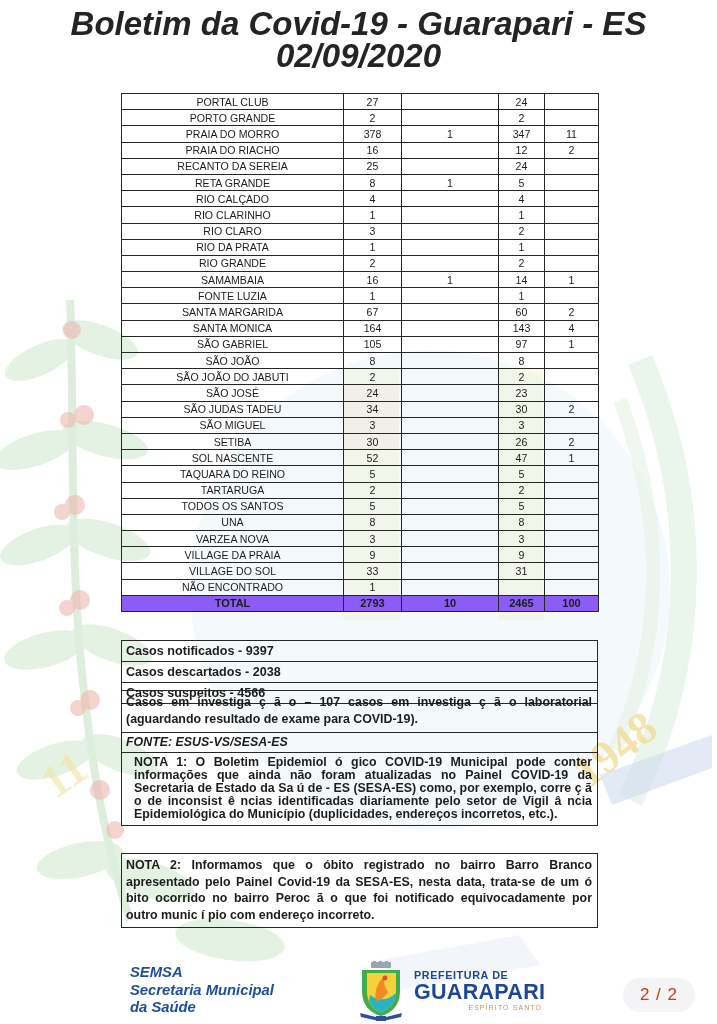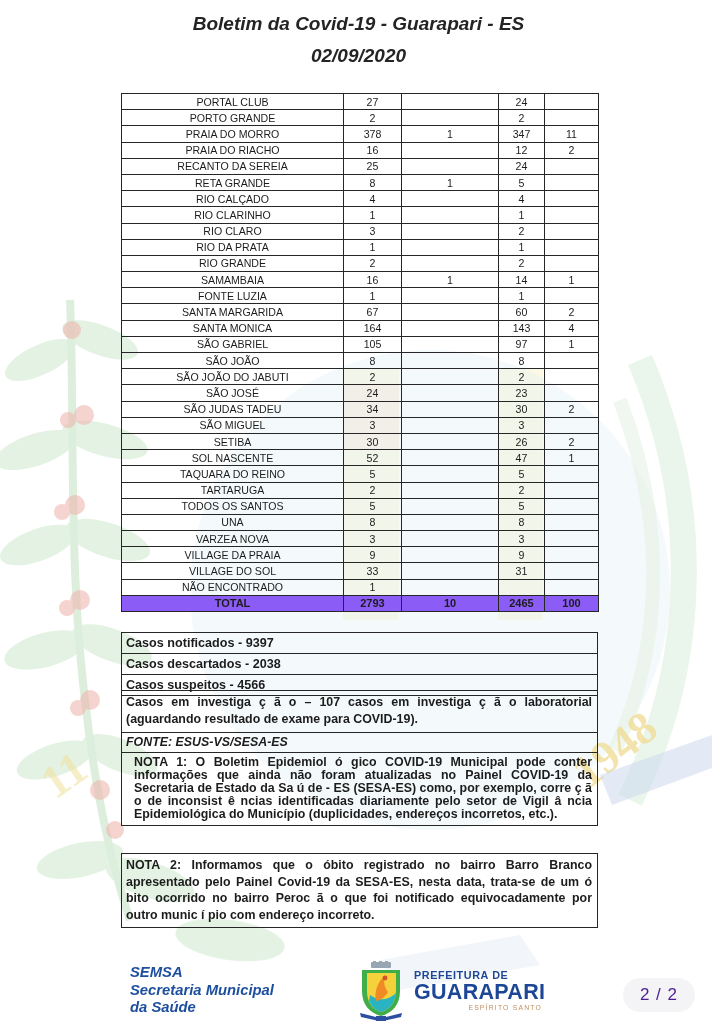--- a/index.html
+++ b/index.html
@@ -2,51 +2,51 @@
 <html><head>
 <meta charset="utf-8">
 <style>
   html,body{margin:0;padding:0;background:#e9e9e9;}
   .page{position:relative;width:717px;height:1024px;background:#ffffff;overflow:hidden;
         font-family:"Liberation Sans",sans-serif;color:#1c1c1c;margin:0 auto;}
   .wm{position:absolute;left:0;top:0;z-index:0;}
   .content{position:absolute;left:0;top:0;width:717px;height:1024px;z-index:1;}
 
   .title{position:absolute;top:8px;left:0;width:717px;text-align:center;
-         font-weight:bold;font-style:italic;font-size:19px;line-height:32px;color:#242424;}
+         font-weight:bold;font-style:italic;font-size:33px;line-height:32px;color:#242424;}
 
   .tblwrap{position:absolute;left:121px;top:93px;width:477px;}
   table.data{border-collapse:collapse;width:477px;table-layout:fixed;}
   table.data td{border:1px solid #262626;height:15.2px;font-size:10.6px;
                 padding:0;vertical-align:middle;overflow:hidden;white-space:nowrap;background:transparent;}
   td.name{text-align:center;padding-left:4px;}
   td.num{text-align:center;}
   tbody.total-row td{background:#8b5cf6;font-weight:bold;font-size:11px;}
 
   .boxstack{position:absolute;left:121px;width:477px;box-sizing:border-box;}
   .bar{box-sizing:border-box;border:1px solid #262626;font-weight:bold;font-size:12.6px;
        line-height:20px;height:22px;padding-left:4px;margin-top:-1px;background:transparent;white-space:nowrap;}
-  .bar:first-child{margin-top:4px;}
+  .bar:first-child{margin-top:12px;}
   .parabox{box-sizing:border-box;border:1px solid #262626;font-weight:bold;font-size:12.4px;
            padding:3px 5px 4px 4px;text-align:justify;margin-top:-1px;background:transparent;}
   .parabox.first{margin-top:0;}
   .inv{line-height:17px;}
   .fonte{line-height:15px;padding-top:2px;padding-bottom:2px;white-space:nowrap;font-style:italic;}
   .nota1{line-height:13px;padding-left:12px;}
   .nota2{line-height:16.6px;}
 
   .footer-semsa{position:absolute;left:130px;top:964px;width:210px;text-align:left;
                 color:#1d4f9e;font-weight:bold;font-style:italic;font-size:14.8px;line-height:17.5px;}
   .logo{position:absolute;left:352px;top:961px;}
   .footer-pref{position:absolute;left:414px;top:969px;width:150px;color:#1d4796;}
   .pref-l1{font-size:10.8px;font-weight:bold;letter-spacing:0.6px;line-height:12px;}
   .pref-l2{font-size:21.5px;font-weight:bold;letter-spacing:0.3px;line-height:22px;}
   .pref-l3{font-size:6.8px;color:#bf8f5f;letter-spacing:1.2px;text-align:right;width:128px;line-height:9px;}
   .pager{position:absolute;right:22px;bottom:12px;background:#f4f4f6;border-radius:19px;
-         padding:7px 17px;color:#4c1d95;font-size:17px;letter-spacing:1px;}
+         padding:7px 17px;color:#c2410c;font-size:17px;letter-spacing:1px;}
 </style>
 </head>
 <body>
 
 <div class="page">
 
   <svg class="wm" width="717" height="1024" viewBox="0 0 717 1024" aria-hidden="true">
 
     <rect x="343" y="368" width="56" height="252" fill="#f7f3d0" opacity="0.55"></rect>
     <rect x="498" y="368" width="45" height="252" fill="#f7f3d0" opacity="0.55"></rect>

